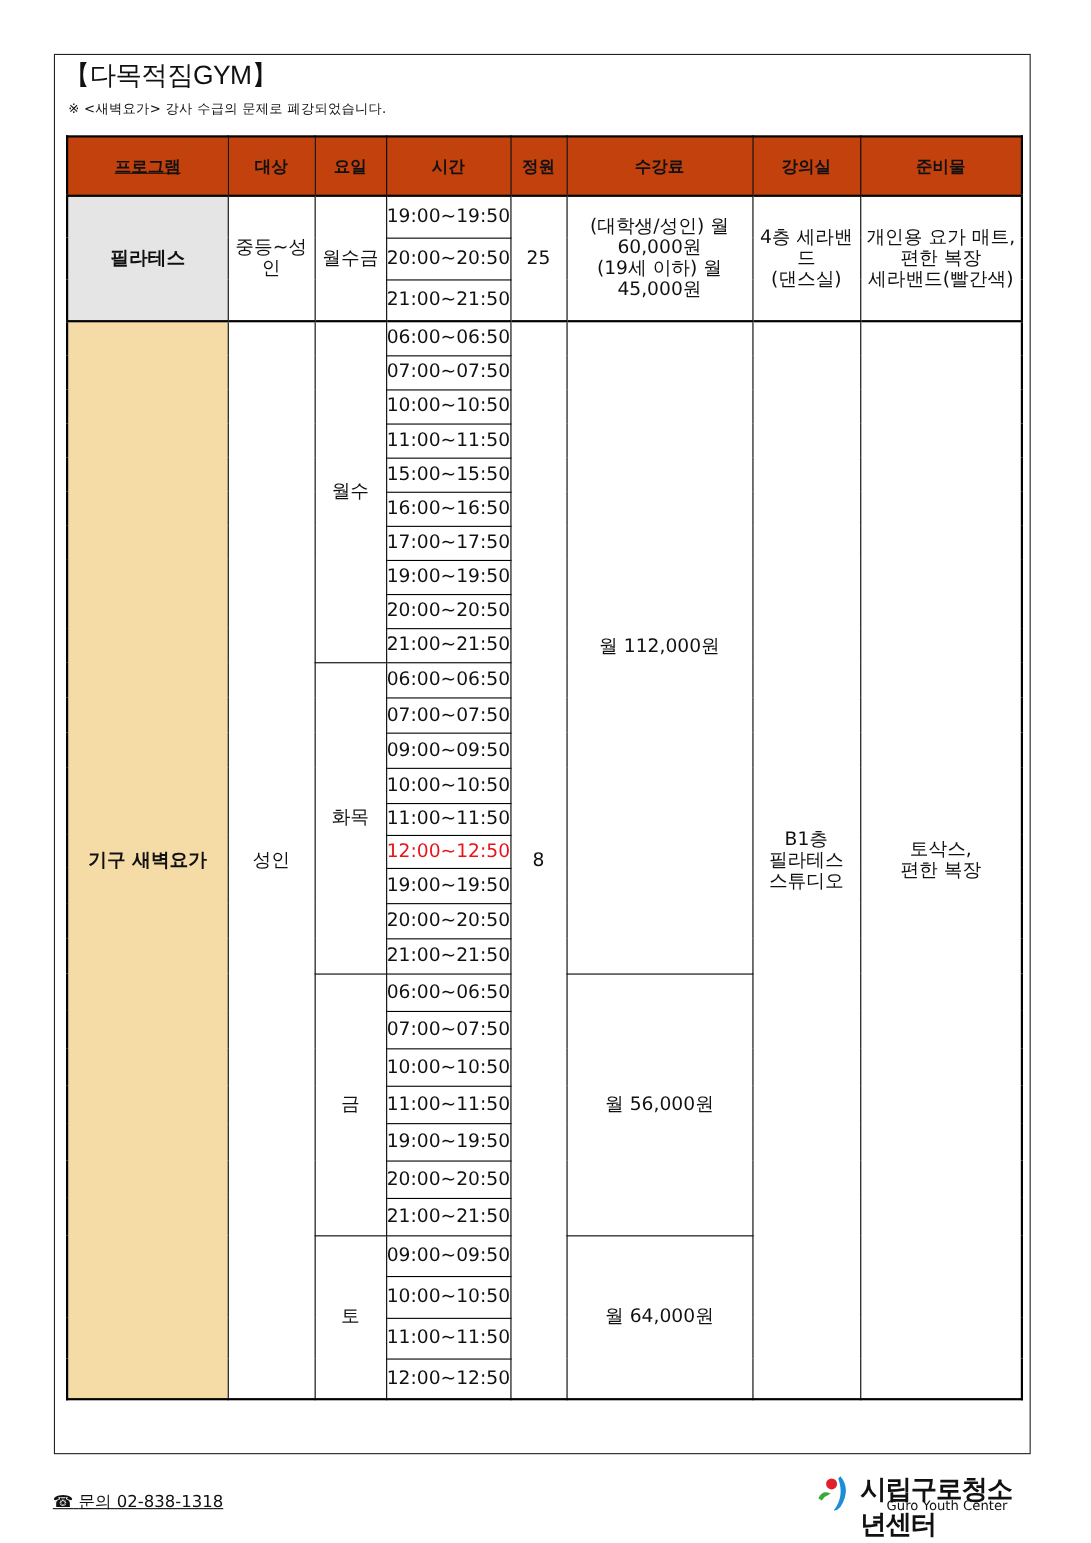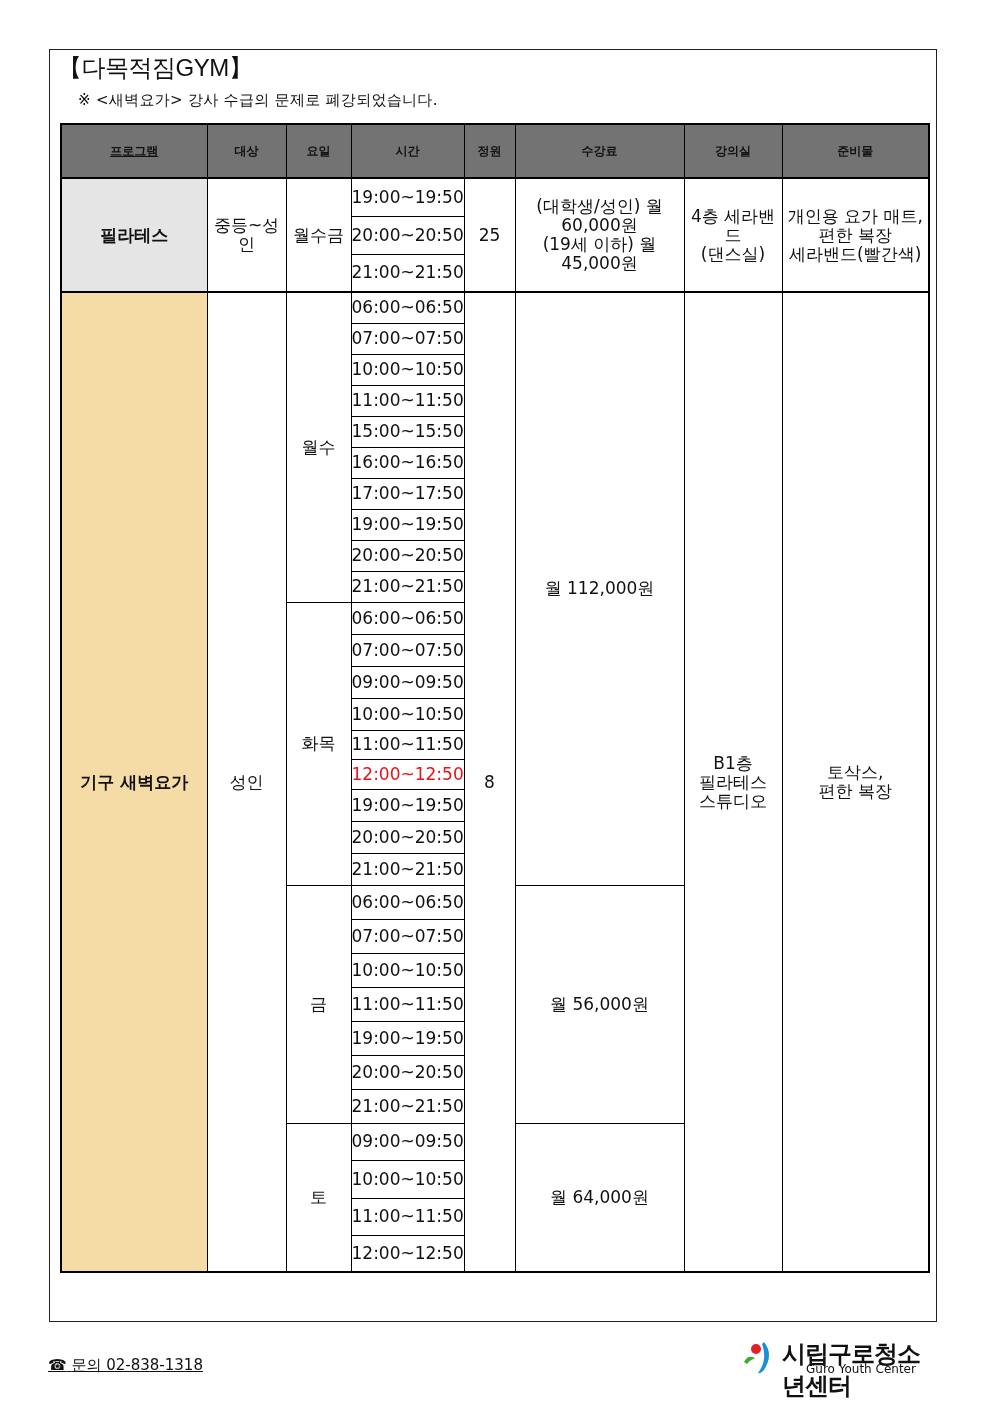--- a/index.html
+++ b/index.html
@@ -1,22 +1,22 @@
 <!DOCTYPE html>
 <html><head>
 <meta charset="utf-8">
 <style>
   html, body { margin:0; padding:0; background:#ffffff; }
   body { width:992px; height:1403px; position:relative; font-family:"DejaVu Sans", sans-serif; color:#111; overflow:hidden; }
   .frame { position:absolute; left:49px; top:49px; width:888px; height:1273px; border:1px solid #222; box-sizing:border-box; }
   .title { position:absolute; left:58px; top:52px; font-size:24px; font-weight:500; letter-spacing:-0.5px; font-family:"Liberation Sans","DejaVu Sans",sans-serif; }
-  .notice { position:absolute; left:62px; top:91px; font-size:15px; letter-spacing:0.3px;margin-left:16px; }
+  .notice { position:absolute; left:62px; top:91px; font-size:12px; letter-spacing:0.3px; }
   table.sched { position:absolute; left:60px; top:123px; width:868px; border-collapse:collapse; border:2.5px solid #000; table-layout:fixed; }
   table.sched td, table.sched th { border:1px solid #000; text-align:center; vertical-align:middle; padding:0; font-size:17px; line-height:19px; }
-  table.sched th { background:#737373; height:52px; font-size:12px; font-weight:bold; border-bottom:2.5px solid #000; }
+  table.sched th { background:#c2410c; height:52px; font-size:15px; font-weight:bold; border-bottom:2.5px solid #000; }
   th.underline span { text-decoration:underline; }
   .prog1 { background:#e5e5e5; font-weight:bold; font-size:15px; }
   .prog2 { background:#f5dba6; font-weight:bold; font-size:15px; }
   tr.sep td { border-top:2.5px solid #000; }
   .red { color:#e8141b; }
   .time { font-family:"DejaVu Sans", sans-serif; font-size:14px; }
   .footer-phone { position:absolute; left:48px; top:1356px; font-size:15px;text-decoration:underline; }
   .logo { position:absolute; left:742px; top:1338px; width:200px; height:40px; }
   .logo .ko { position:absolute; left:40px; top:0px; font-size:24px; font-weight:bold; letter-spacing:-1px; }
   .logo .en { position:absolute; left:64px; top:24px; font-size:12px; }

